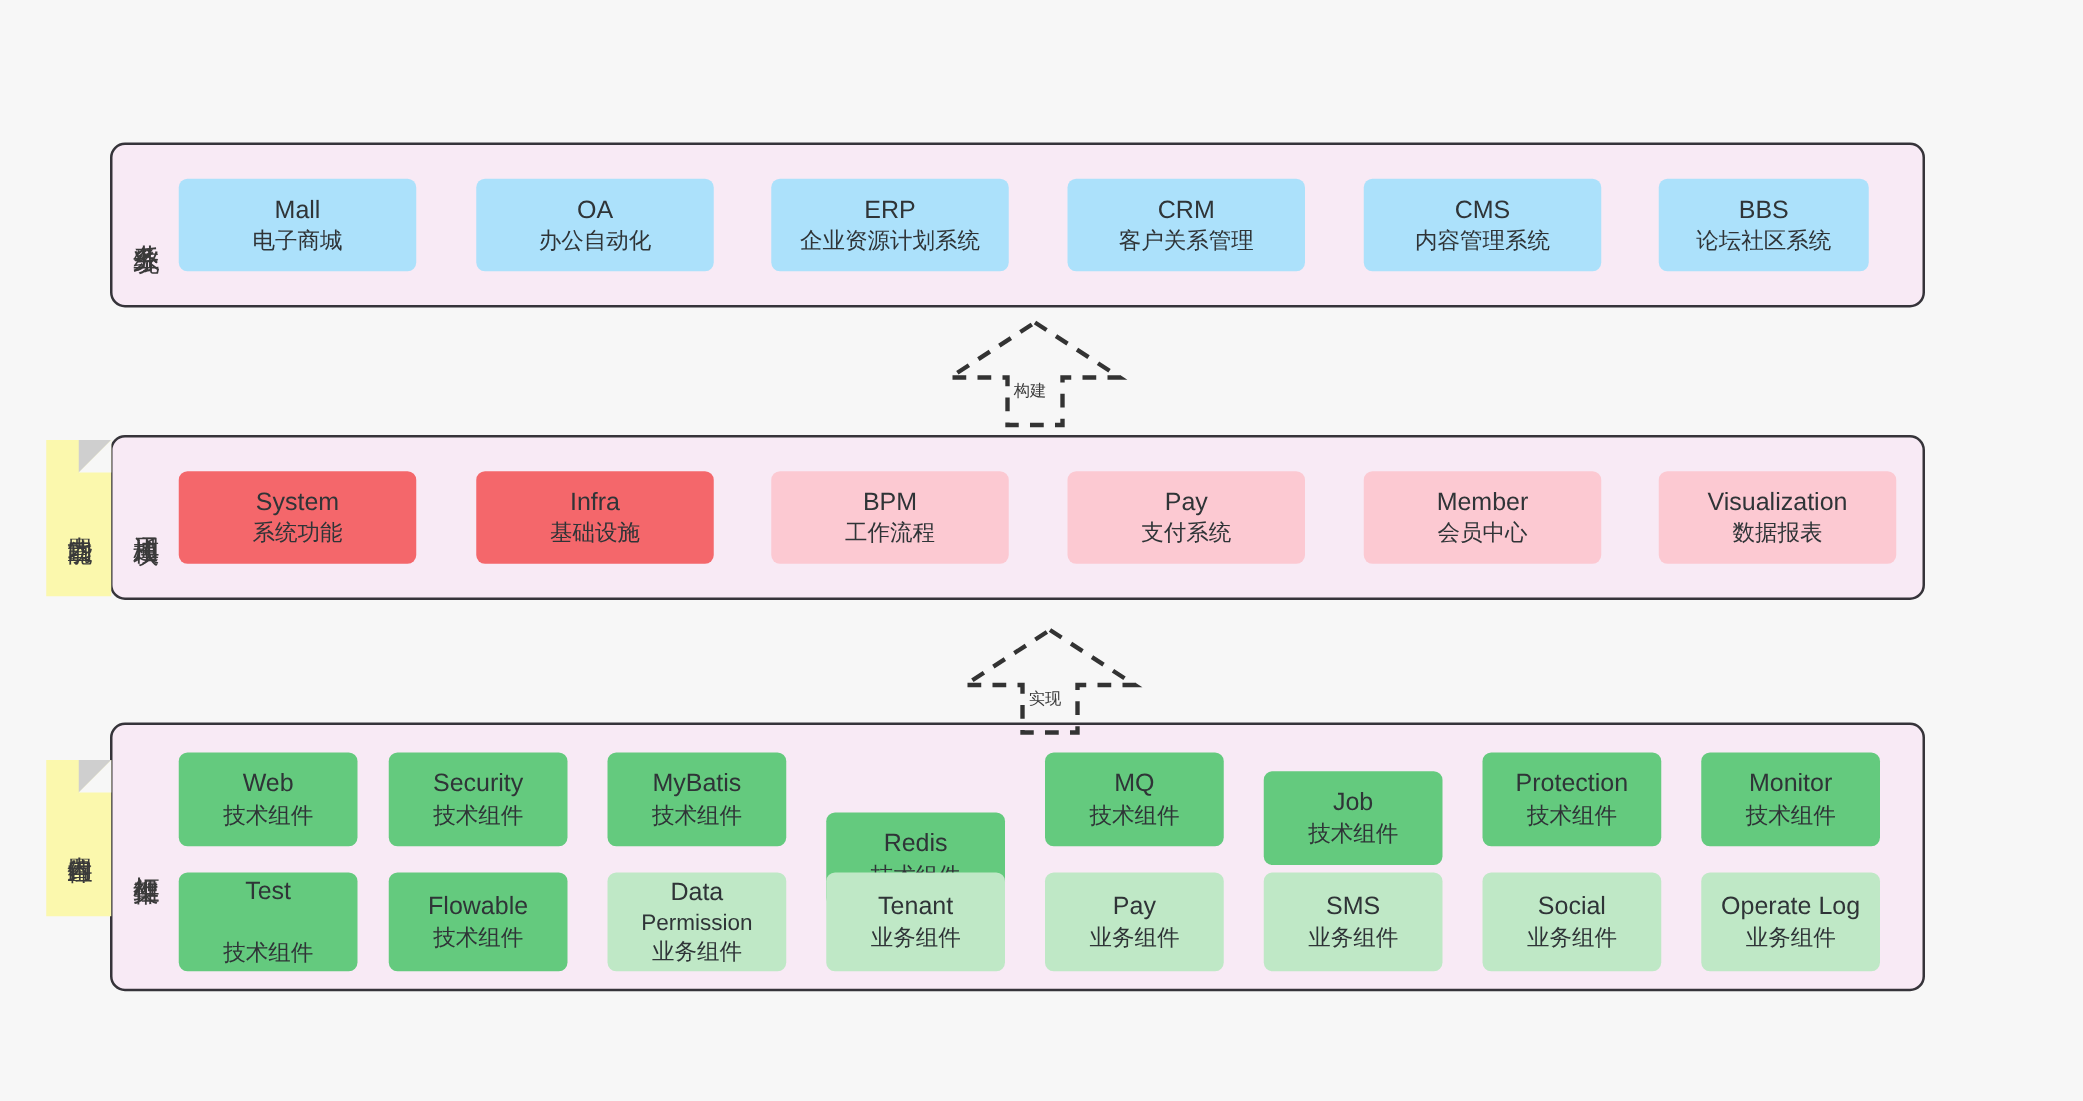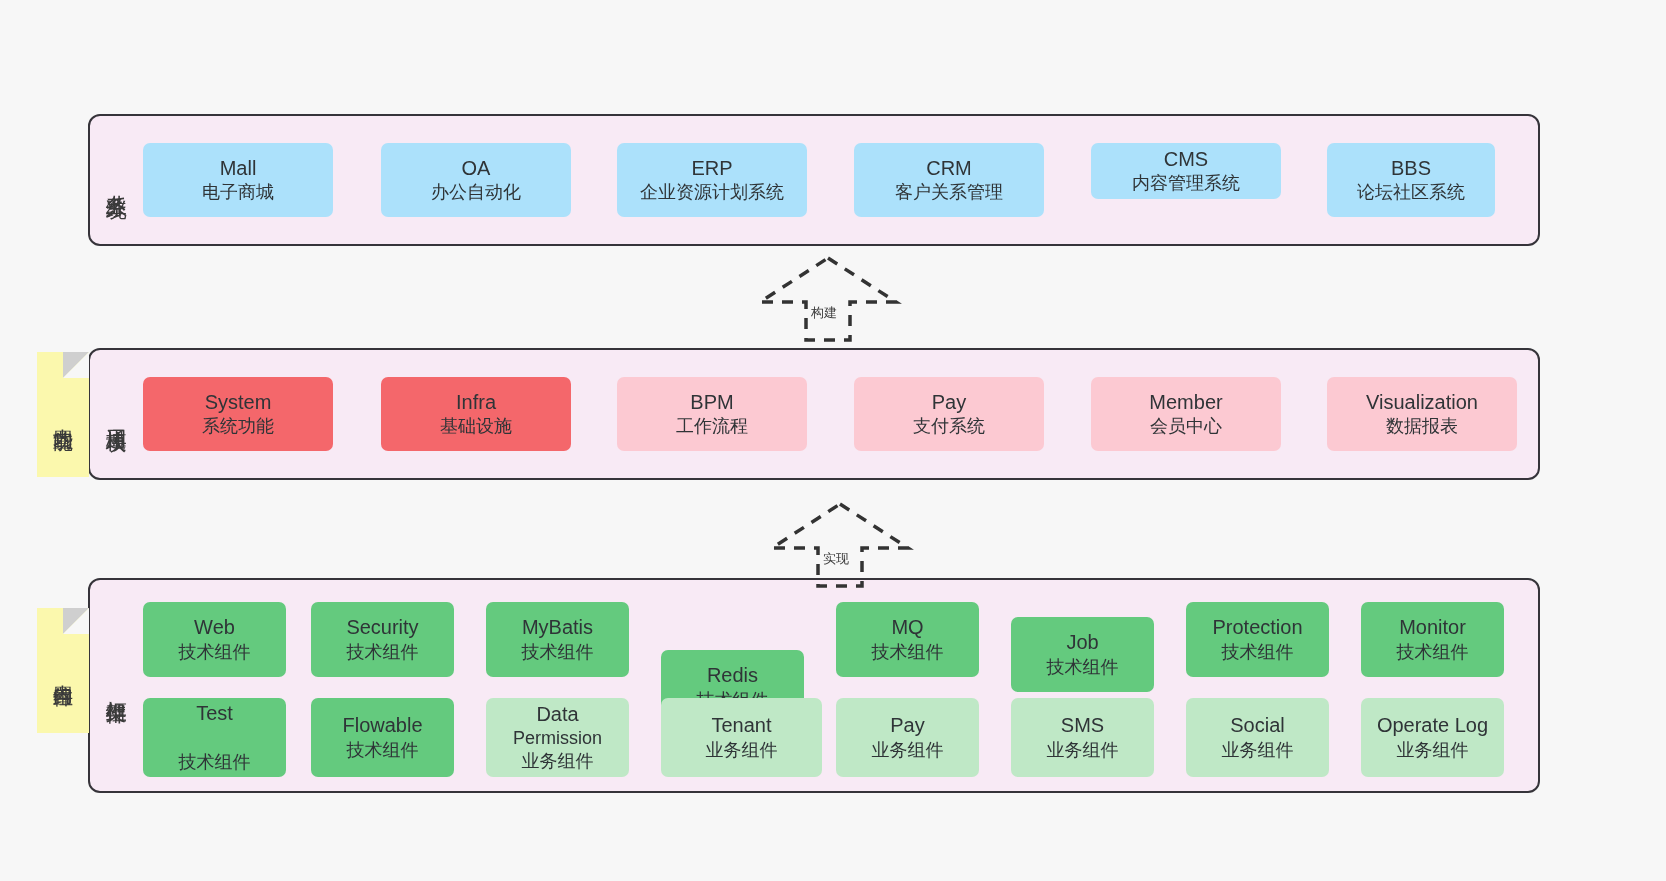--- a/index.html
+++ b/index.html
@@ -155,21 +155,21 @@
       <div class="t2">办公自动化</div>
     </div>
     <div class="card c-blue" style="position: absolute; left: 617px; top: 143px; width: 190px; height: 74px;">
       <div class="t1">ERP</div>
       <div class="t2">企业资源计划系统</div>
     </div>
     <div class="card c-blue" style="position: absolute; left: 854px; top: 143px; width: 190px; height: 74px;">
       <div class="t1">CRM</div>
       <div class="t2">客户关系管理</div>
     </div>
-    <div class="card c-blue" style="position: absolute; left: 1091px; top: 143px; width: 190px; height: 56px;">
+    <div class="card c-blue" style="position: absolute; left: 1091px; top: 143px; width: 190px; height: 74px;">
       <div class="t1">CMS</div>
       <div class="t2">内容管理系统</div>
     </div>
     <div class="card c-blue" style="position: absolute; left: 1327px; top: 143px; width: 168px; height: 74px;">
       <div class="t1">BBS</div>
       <div class="t2">论坛社区系统</div>
     </div>
     <div class="layer" style="left: 88px; top: 348px; width: 1452px; height: 132px;">
       <div class="layer-title">通用模块</div>
       <div class="layer-body"></div>
@@ -241,21 +241,21 @@
     </div>
     <div class="card c-green" style="position: absolute; left: 311px; top: 698px; width: 143px; height: 79px;">
       <div class="t1">Flowable</div>
       <div class="t2">技术组件</div>
     </div>
     <div class="card c-lightgreen" style="position: absolute; left: 486px; top: 698px; width: 143px; height: 79px;">
       <div class="t1">Data</div>
       <div class="t2">Permission</div>
       <div class="t3">业务组件</div>
     </div>
-    <div class="card c-lightgreen" style="position: absolute; left: 661px; top: 698px; width: 161px; height: 79px;">
+    <div class="card c-lightgreen" style="position: absolute; left: 661px; top: 698px; width: 143px; height: 79px;">
       <div class="t1">Tenant</div>
       <div class="t2">业务组件</div>
     </div>
     <div class="card c-lightgreen" style="position: absolute; left: 836px; top: 698px; width: 143px; height: 79px;">
       <div class="t1">Pay</div>
       <div class="t2">业务组件</div>
     </div>
     <div class="card c-lightgreen" style="position: absolute; left: 1011px; top: 698px; width: 143px; height: 79px;">
       <div class="t1">SMS</div>
       <div class="t2">业务组件</div>

